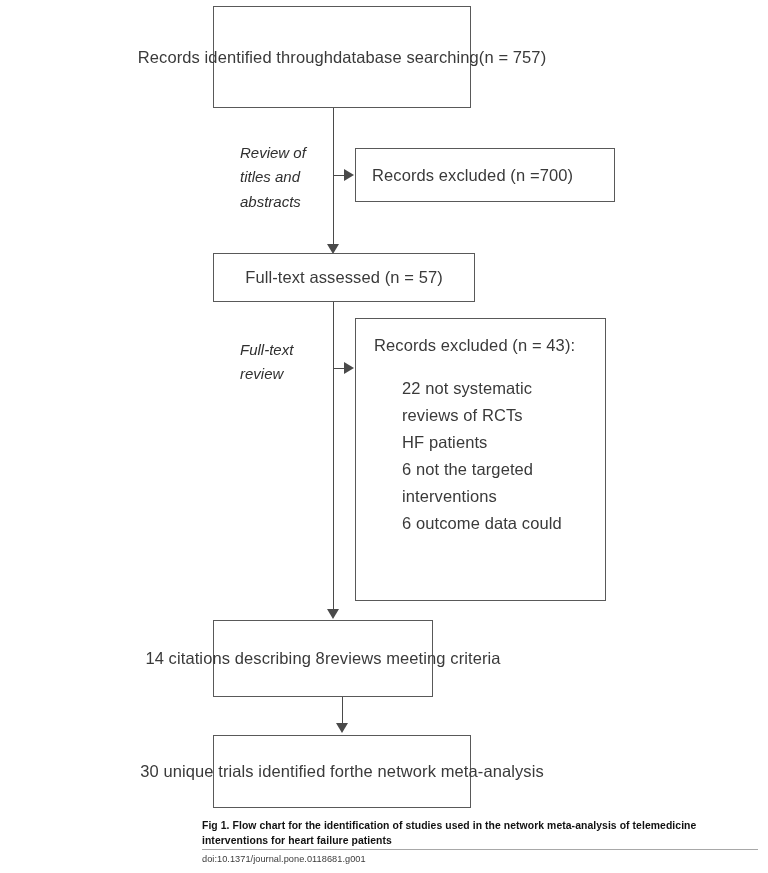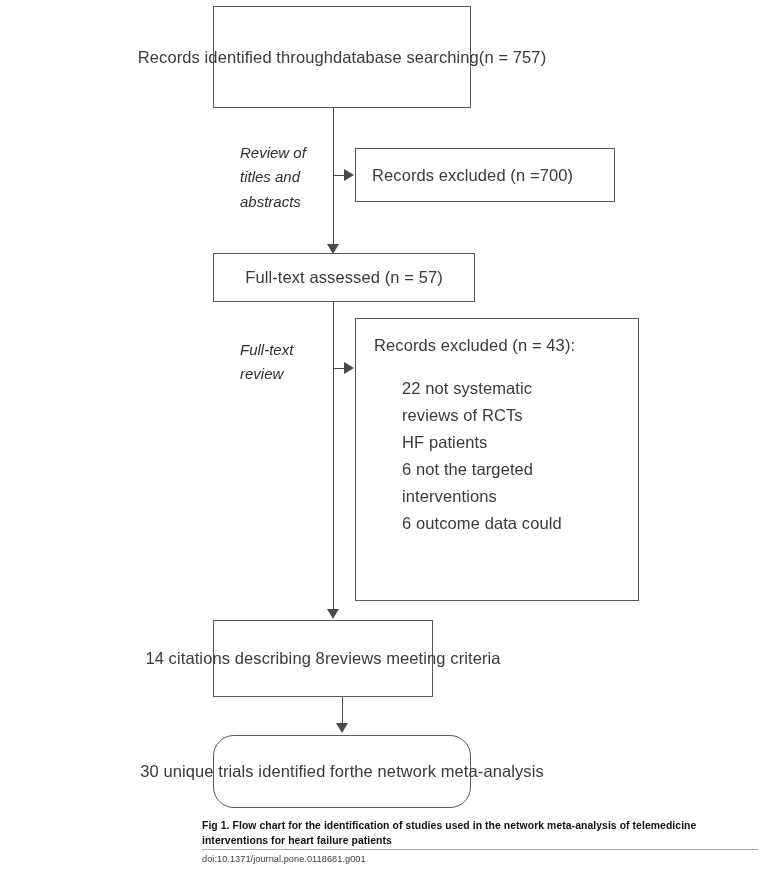--- a/index.html
+++ b/index.html
@@ -39,32 +39,32 @@
     flex-direction: row;
     align-items: center;
     justify-content: center;
     letter-spacing: 0.1px;
   }
   .box .ln { display: block; white-space: nowrap; }
 
   .box-records-identified { left: 213px; top: 6px;   width: 258px; height: 102px; }
   .box-fulltext-assessed  { left: 213px; top: 253px; width: 262px; height: 49px; }
   .box-citations          { left: 213px; top: 620px; width: 220px; height: 77px; }
-  .box-unique-trials      { left: 213px; top: 735px; width: 258px; height: 73px; border-radius: 21px; }
+  .box-unique-trials      { left: 213px; top: 735px; width: 258px; height: 73px; }
 
   .box-excluded-700 {
     left: 355px; top: 148px; width: 260px; height: 54px;
     flex-direction: row;
     justify-content: flex-start;
     padding-left: 16px;
     text-align: left;
   }
 
   .box-excluded-43 {
-    left: 355px; top: 318px; width: 284px; height: 283px;
+    left: 355px; top: 318px; width: 251px; height: 283px;
     display: block;
     text-align: left;
     padding: 13px 10px 16px 18px;
   }
   .box-excluded-43 .hdr {
     display: block;
     font-size: 16.5px;
     line-height: 1.6;
     white-space: nowrap;
   }

